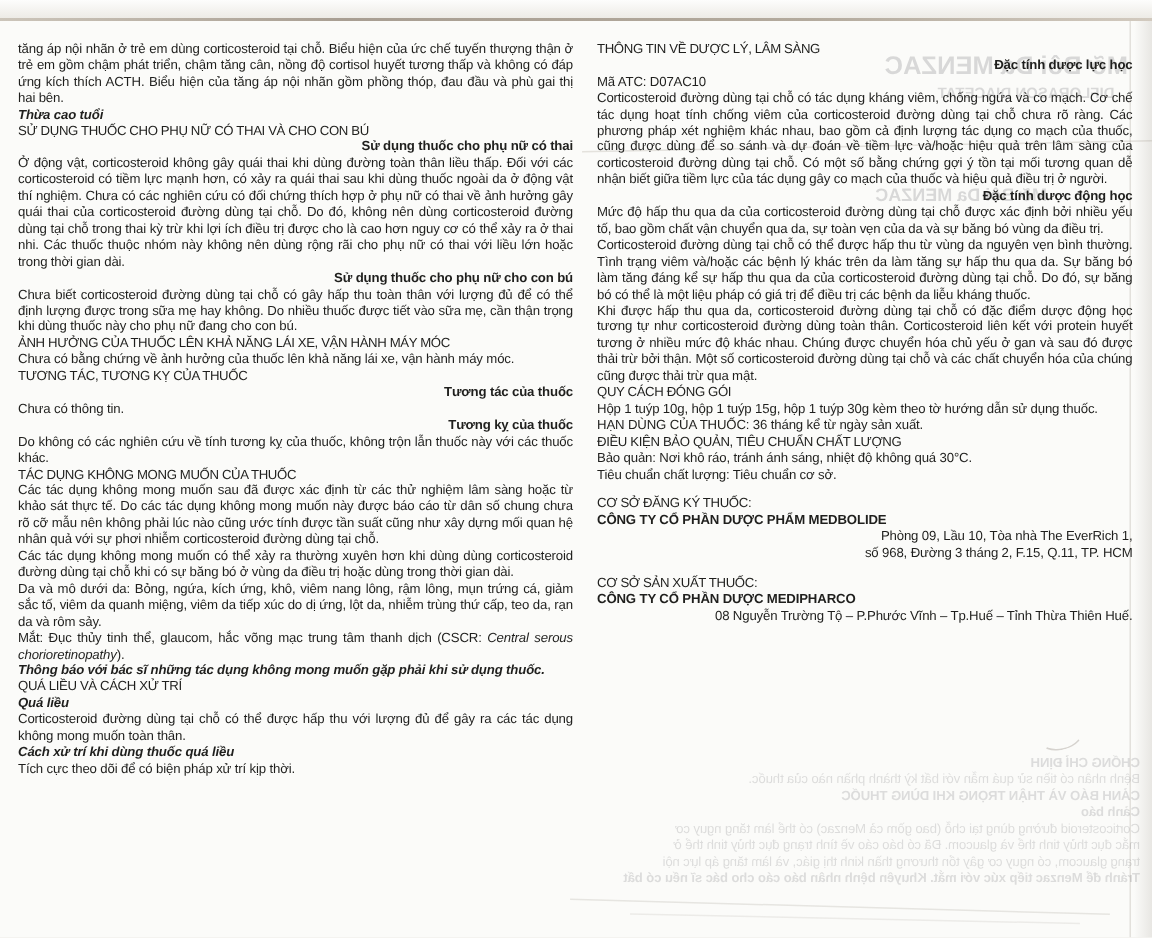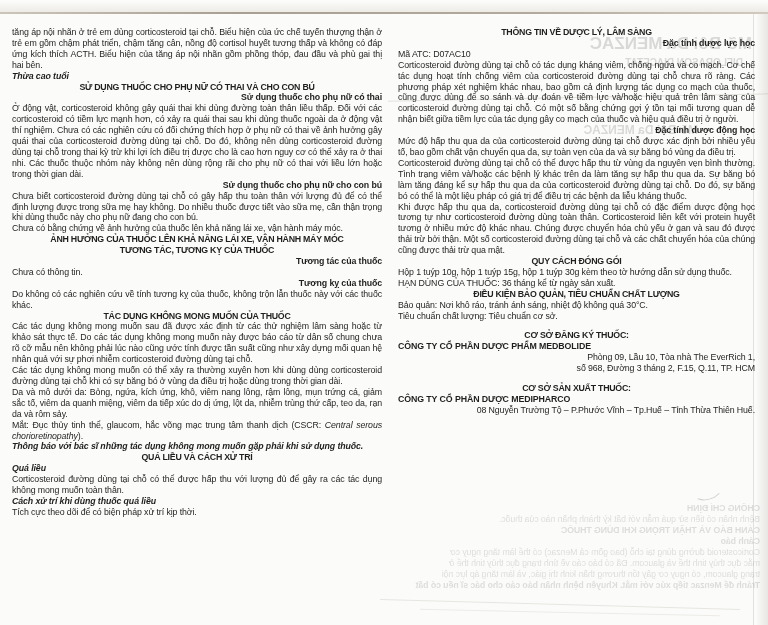--- a/index.html
+++ b/index.html
@@ -33,21 +33,21 @@
 
   
   .col{
     position:absolute;top:27px;
     font-size:8.8px;line-height:10.9px;letter-spacing:-0.1px;
     color:#1f1f1d;text-align:justify;
   }
   .col-left{left:12px;width:370px;}
   .col-right{left:398px;width:357px;}
   .blk{margin:0;}
-  .blk.h1{font-weight:bold;letter-spacing:-0.25px;text-align:center;}
+  .blk.h1{font-weight:normal;letter-spacing:-0.25px;text-align:left;}
   .blk.h2{font-weight:bold;text-align:right;}
   .blk.hi{font-weight:bold;font-style:italic;text-align:left;}
   .blk.cb{font-weight:bold;}
   .blk.c{text-align:right;}
   .blk.gap{height:9px;}
   .bold{font-weight:normal;}
   .em{font-style:italic;}
 
   
   .ghost{position:absolute;transform:scaleX(-1);color:rgba(40,40,45,0.16);
@@ -92,22 +92,22 @@
     </div>
 
   <div class="col col-left" id="col-left">
       <div class="blk p">tăng áp nội nhãn ở trẻ em dùng corticosteroid tại chỗ. Biểu hiện của ức chế tuyến thượng thận ở trẻ em gồm chậm phát triển, chậm tăng cân, nồng độ cortisol huyết tương thấp và không có đáp ứng kích thích ACTH. Biểu hiện của tăng áp nội nhãn gồm phồng thóp, đau đầu và phù gai thị hai bên.</div>
       <div class="blk hi">Thừa cao tuổi</div>
       <div class="blk h1">SỬ DỤNG THUỐC CHO PHỤ NỮ CÓ THAI VÀ CHO CON BÚ</div>
       <div class="blk h2">Sử dụng thuốc cho phụ nữ có thai</div>
       <div class="blk p">Ở động vật, corticosteroid không gây quái thai khi dùng đường toàn thân liều thấp. Đối với các corticosteroid có tiềm lực mạnh hơn, có xảy ra quái thai sau khi dùng thuốc ngoài da ở động vật thí nghiệm. Chưa có các nghiên cứu có đối chứng thích hợp ở phụ nữ có thai về ảnh hưởng gây quái thai của corticosteroid đường dùng tại chỗ. Do đó, không nên dùng corticosteroid đường dùng tại chỗ trong thai kỳ trừ khi lợi ích điều trị được cho là cao hơn nguy cơ có thể xảy ra ở thai nhi. Các thuốc thuộc nhóm này không nên dùng rộng rãi cho phụ nữ có thai với liều lớn hoặc trong thời gian dài.</div>
       <div class="blk h2">Sử dụng thuốc cho phụ nữ cho con bú</div>
       <div class="blk p">Chưa biết corticosteroid đường dùng tại chỗ có gây hấp thu toàn thân với lượng đủ để có thể định lượng được trong sữa mẹ hay không. Do nhiều thuốc được tiết vào sữa mẹ, cần thận trọng khi dùng thuốc này cho phụ nữ đang cho con bú.</div>
+      <div class="blk h1">ẢNH HƯỞNG CỦA THUỐC LÊN KHẢ NĂNG LÁI XE, VẬN HÀNH MÁY MÓC</div>
       <div class="blk p">Chưa có bằng chứng về ảnh hưởng của thuốc lên khả năng lái xe, vận hành máy móc.</div>
-      <div class="blk h1">ẢNH HƯỞNG CỦA THUỐC LÊN KHẢ NĂNG LÁI XE, VẬN HÀNH MÁY MÓC</div>
       <div class="blk h1">TƯƠNG TÁC, TƯƠNG KỴ CỦA THUỐC</div>
       <div class="blk h2">Tương tác của thuốc</div>
       <div class="blk p">Chưa có thông tin.</div>
       <div class="blk h2">Tương kỵ của thuốc</div>
       <div class="blk p">Do không có các nghiên cứu về tính tương kỵ của thuốc, không trộn lẫn thuốc này với các thuốc khác.</div>
       <div class="blk h1">TÁC DỤNG KHÔNG MONG MUỐN CỦA THUỐC</div>
       <div class="blk p">Các tác dụng không mong muốn sau đã được xác định từ các thử nghiệm lâm sàng hoặc từ khảo sát thực tế. Do các tác dụng không mong muốn này được báo cáo từ dân số chung chưa rõ cỡ mẫu nên không phải lúc nào cũng ước tính được tần suất cũng như xây dựng mối quan hệ nhân quả với sự phơi nhiễm corticosteroid đường dùng tại chỗ.</div>
       <div class="blk p">Các tác dụng không mong muốn có thể xảy ra thường xuyên hơn khi dùng dùng corticosteroid đường dùng tại chỗ khi có sự băng bó ở vùng da điều trị hoặc dùng trong thời gian dài.</div>
       <div class="blk p">Da và mô dưới da: Bỏng, ngứa, kích ứng, khô, viêm nang lông, rậm lông, mụn trứng cá, giảm sắc tố, viêm da quanh miệng, viêm da tiếp xúc do dị ứng, lột da, nhiễm trùng thứ cấp, teo da, rạn da và rôm sảy.</div>
       <div class="blk p">Mắt: Đục thủy tinh thể, glaucom, hắc võng mạc trung tâm thanh dịch (CSCR: <span class="em">Central serous chorioretinopathy</span>).</div>

